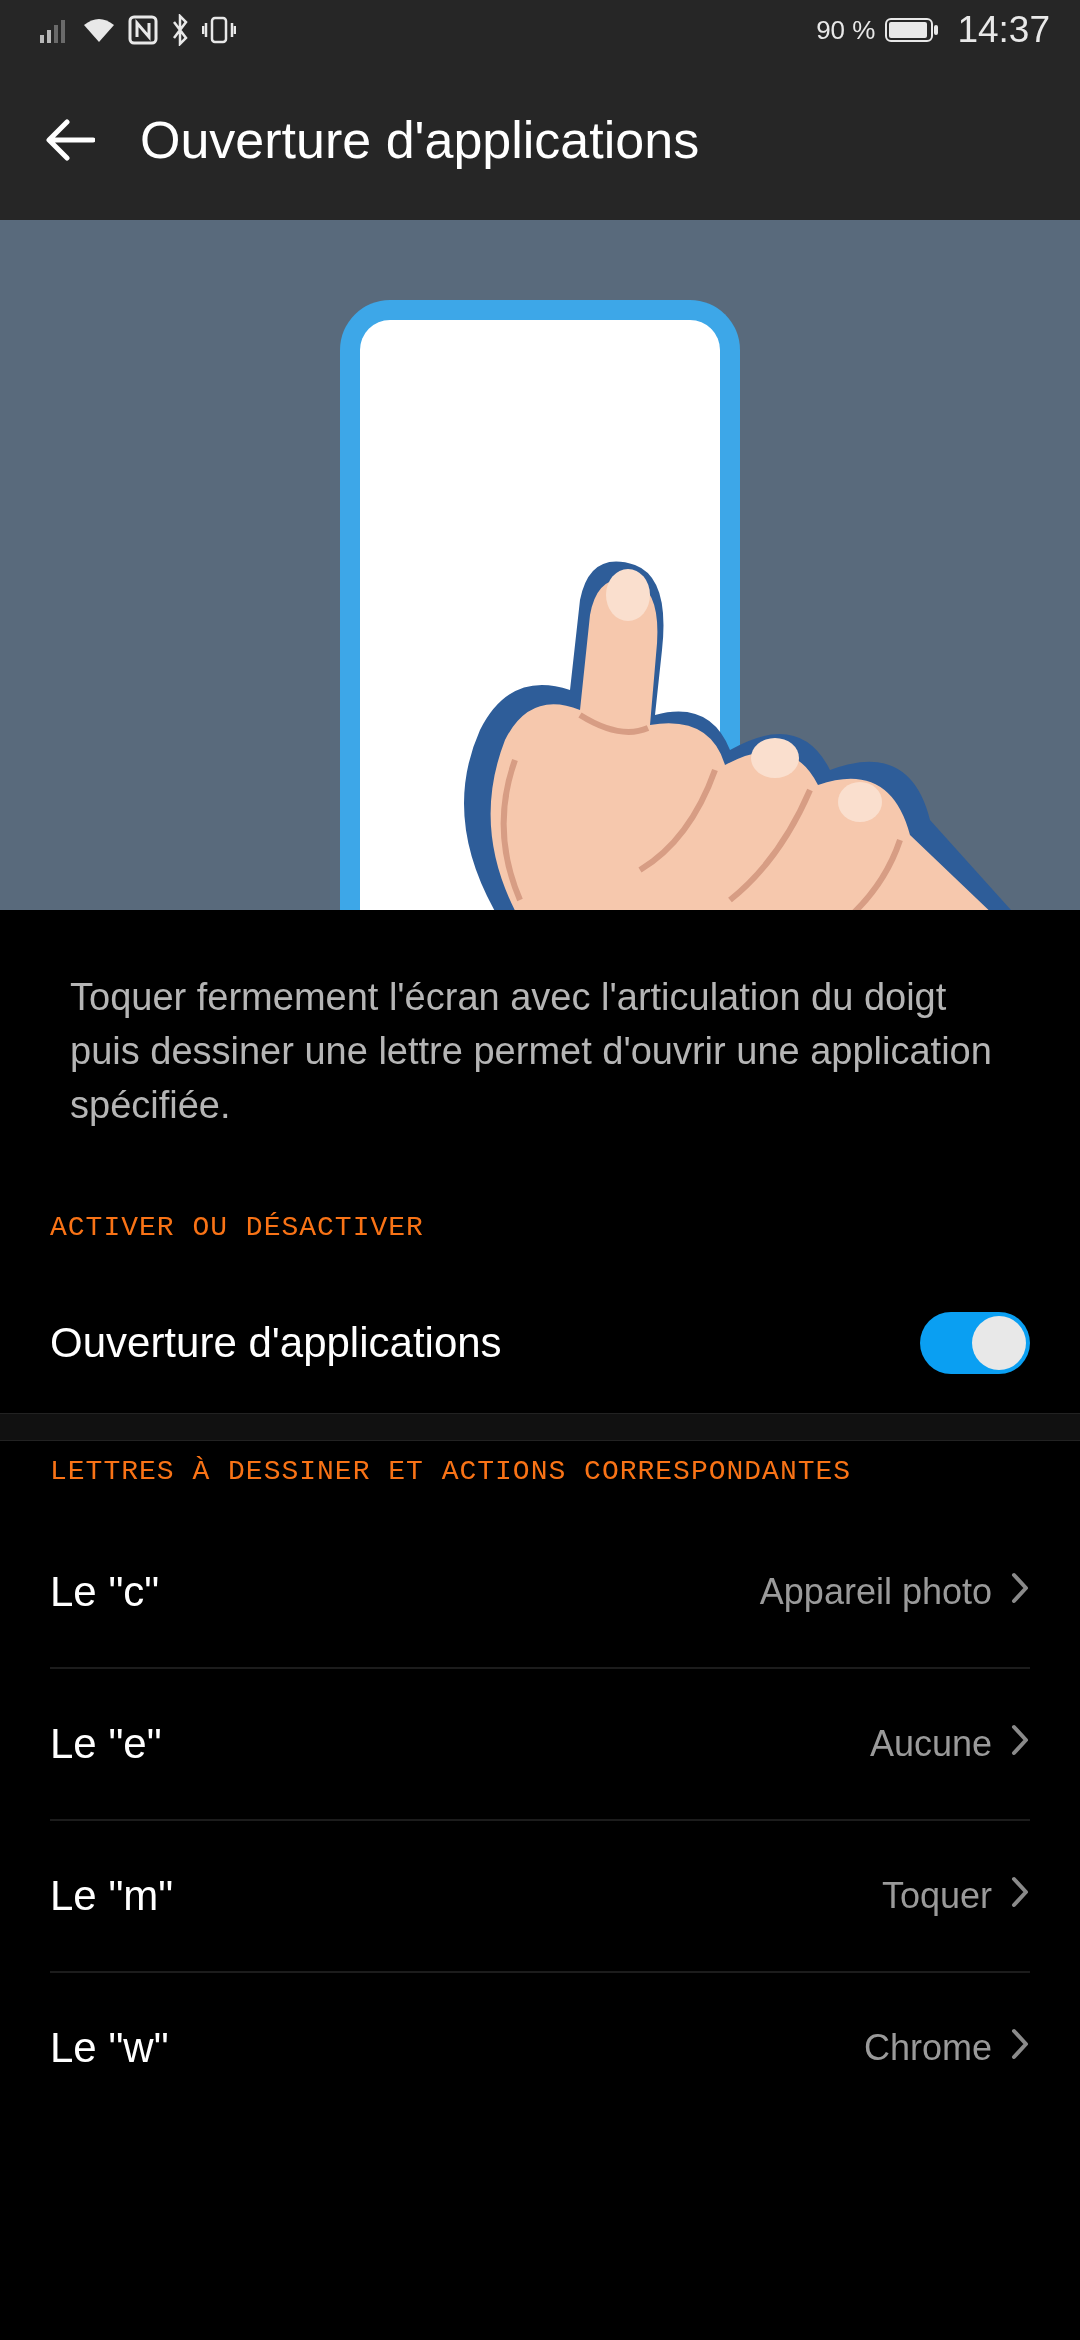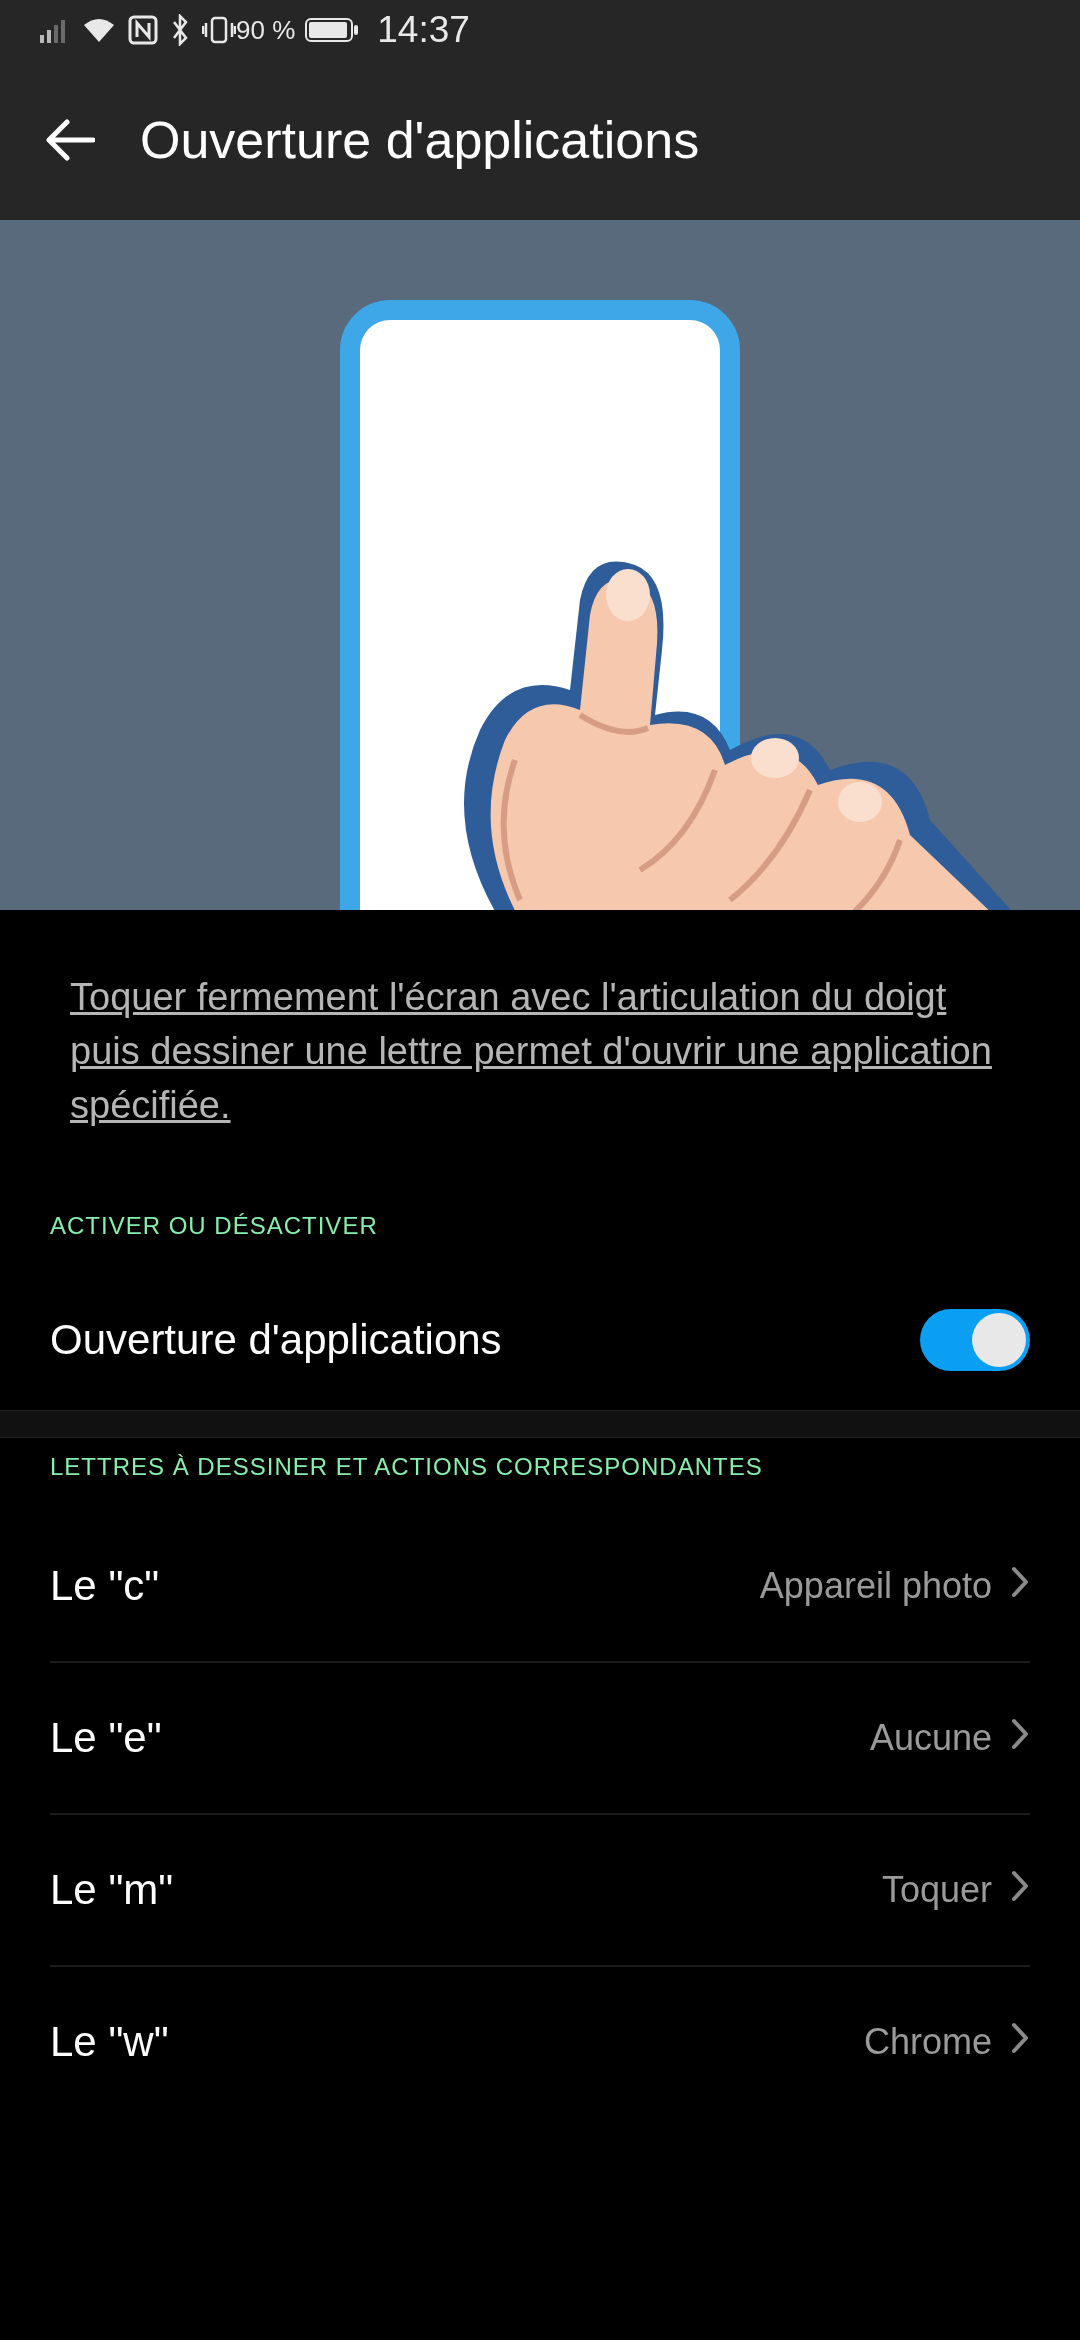--- a/index.html
+++ b/index.html
@@ -1,38 +1,38 @@
 <!DOCTYPE html>
 <html><head>
 <meta charset="utf-8">
 <style>
   * { margin:0; padding:0; box-sizing:border-box; }
   html,body { width:1080px; height:2340px; background:#000; font-family:-apple-system,Helvetica,Arial,sans-serif; color:#fff; overflow:hidden; }
 
   
-  .status-bar { height:60px; background:#262626; display:flex; align-items:center; padding:0 30px 0 40px; font-size:28px; color:#e8e8e8; }
+  .status-bar { height:60px; background:#262626; display:flex; align-items:center; justify-content:space-between; padding:0 30px 0 40px; font-size:28px; color:#e8e8e8; }
   .status-left { display:flex; align-items:center; gap:12px; }
   .status-right { display:flex; align-items:center; gap:10px; }
   .signal-icon svg,.wifi-icon svg,.nfc-icon svg,.bt-icon svg,.vib-icon svg,.batt-icon svg{display:block}
   .batt-pct{font-size:26px;}
   .batt-time{font-size:37px; margin-left:8px;}
 
   
   .app-bar { height:160px; background:#262626; display:flex; align-items:center; padding:0 40px; gap:40px; }
   .back-btn { width:60px; height:60px; display:flex; align-items:center; justify-content:center; }
   .app-title { font-size:52px; font-weight:500; color:#fff; }
 
   
   .illus { height:690px; background:#596a7c; position:relative; overflow:hidden; }
   .phone { position:absolute; left:340px; top:80px; width:400px; height:680px; background:#fff; border:20px solid #3da7e8; border-bottom:none; border-radius:50px 50px 0 0; }
   .hand { position:absolute; left:380px; top:320px; }
 
   
-  .desc { padding:60px 70px 80px 70px; font-size:38px; line-height:54px; color:#b5b5b5;text-decoration:underline; }
-  .section-header { padding:0 50px 30px 50px; font-size:24px; color:#86efac; letter-spacing:1px; font-weight:400; }
+  .desc { padding:60px 70px 80px 70px; font-size:38px; line-height:54px; color:#b5b5b5; }
+  .section-header { padding:0 50px 30px 50px; font-size:28px; color:#f97316; letter-spacing:1px; font-weight:400;font-family:Liberation Mono, monospace; }
   .row { display:flex; align-items:center; justify-content:space-between; padding:0 50px; height:140px; }
   .row-label { font-size:42px; color:#fff; }
   .row-value { font-size:36px; color:#9a9a9a; display:flex; gap:18px; }
   .toggle { width:110px; height:62px; background:#0a9ff2; border-radius:40px; position:relative; }
   .toggle-knob { position:absolute; right:4px; top:4px; width:54px; height:54px; background:#e8e8e8; border-radius:50%; }
   .divider { height:2px; background:#1c1c1c; margin:0 50px; }
   .section-gap { height:28px; background:#111; border-top:1px solid #222; border-bottom:1px solid #222; }
   .chevron svg{display:block}
   .list .row{height:150px;}
 </style>

